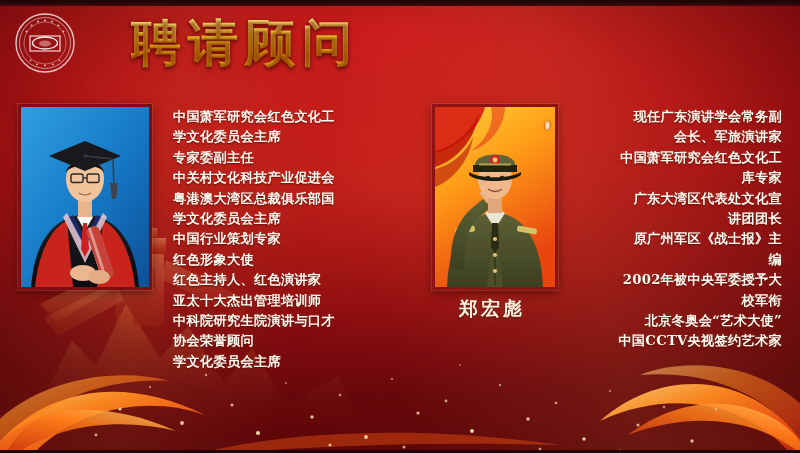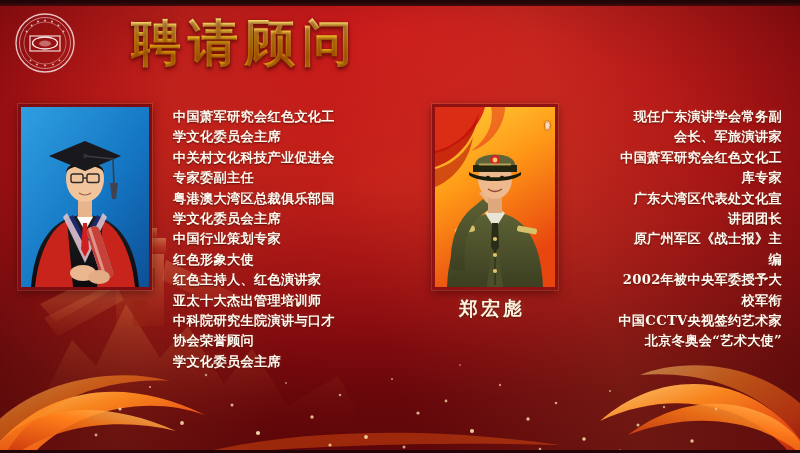--- a/index.html
+++ b/index.html
@@ -305,22 +305,22 @@
 
         <ellipse cx="62" cy="166" rx="13" ry="8" fill="#eab78f"></ellipse>
         <ellipse cx="78" cy="170" rx="11" ry="7" fill="#e3ac84"></ellipse>
       </svg>
     </div>
   </div>
 
   <div class="creds left">
     <div class="line">中国萧军研究会红色文化工</div>
     <div class="line">学文化委员会主席</div>
+    <div class="line">专家委副主任</div>
     <div class="line">中关村文化科技产业促进会</div>
-    <div class="line">专家委副主任</div>
     <div class="line">粤港澳大湾区总裁俱乐部国</div>
     <div class="line">学文化委员会主席</div>
     <div class="line">中国行业策划专家</div>
     <div class="line">红色形象大使</div>
     <div class="line">红色主持人、红色演讲家</div>
     <div class="line">亚太十大杰出管理培训师</div>
     <div class="line">中科院研究生院演讲与口才</div>
     <div class="line">协会荣誉顾问</div>
     <div class="line">学文化委员会主席</div>
   </div>
@@ -389,17 +389,17 @@
     <div class="line">现任广东演讲学会常务副</div>
     <div class="line">会长、军旅演讲家</div>
     <div class="line">中国萧军研究会红色文化工</div>
     <div class="line">库专家</div>
     <div class="line">广东大湾区代表处文化宣</div>
     <div class="line">讲团团长</div>
     <div class="line">原广州军区《战士报》主</div>
     <div class="line">编</div>
     <div class="line">2002年被中央军委授予大</div>
     <div class="line">校军衔</div>
+    <div class="line">北京冬奥会“艺术大使”</div>
     <div class="line">中国CCTV央视签约艺术家</div>
-    <div class="line">北京冬奥会“艺术大使”</div>
   </div>
 
 </div>
 
 </body></html>

